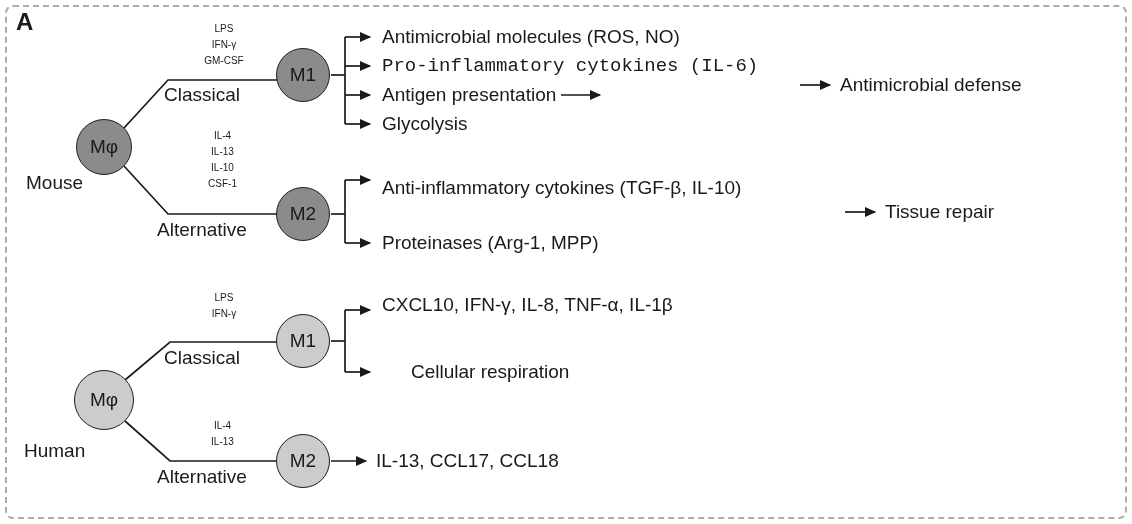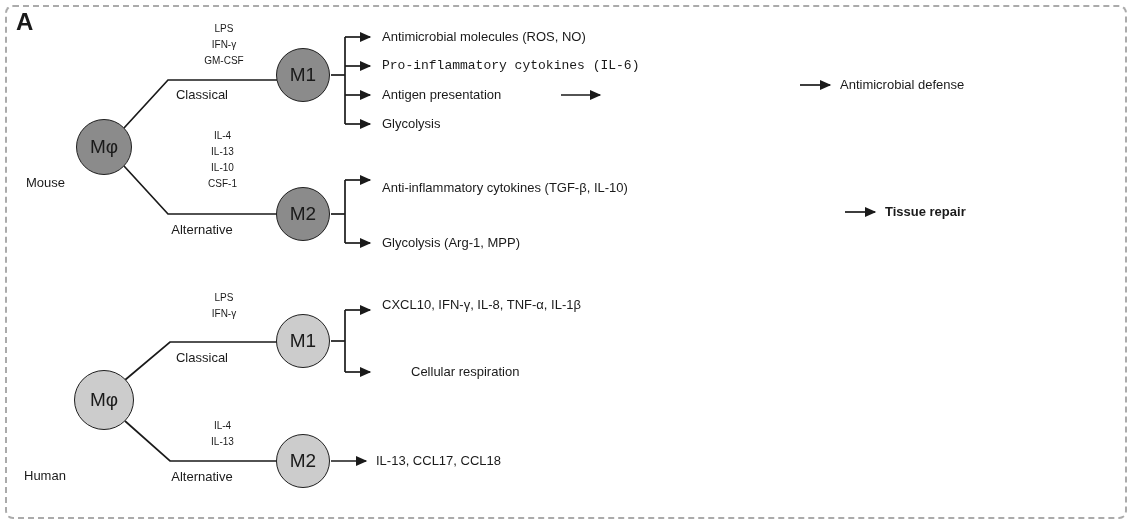--- a/index.html
+++ b/index.html
@@ -24,21 +24,21 @@
   }
   .lines {
     position: absolute; left: 0; top: 0;
     pointer-events: none;
   }
   .ln { stroke: var(--line, #1a1a1a); stroke-width: 1.7; fill: none; }
   .arrowhead { fill: var(--line, #1a1a1a); }
   .txt {
     position: absolute;
     white-space: nowrap;
-    font-size: 13px;
+    font-size: 19px;
     line-height: 22px;
   }
   .small {
     position: absolute;
     font-size: 10px;
     line-height: 16px;
     text-align: center;
   }
   .small div { white-space: nowrap; }
   .center { text-align: center; }
@@ -154,27 +154,27 @@
     <div>IL-10</div>
     <div>CSF-1</div>
   </div>
   <div class="txt center" style="left:144px; top:219px; width:116px;">Alternative</div>
 
   <div class="circle mouse-fill" style="left:276px; top:187px; width:54px; height:54px;">
     <span>M2</span>
   </div>
 
   <div class="txt" style="left:382px; top:169px;margin-top:8px;">Anti-inflammatory cytokines (TGF-β, IL-10)</div>
-  <div class="txt" style="left:382px; top:232px;">Glycolysis (Arg-1, MPP)</div>
-  <div class="txt" style="left:885px; top:201px;font-weight:bold;">Tissue repair</div>
+  <div class="txt" style="left:382px; top:232px;">Proteinases (Arg-1, MPP)</div>
+  <div class="txt" style="left:885px; top:201px;">Tissue repair</div>
 
   <div class="circle human-fill" style="left:74px; top:370px; width:60px; height:60px;">
     <span>Mφ</span>
   </div>
-  <div class="txt" style="left:24px; top:465px;">Human</div>
+  <div class="txt" style="left:24px; top:440px;">Human</div>
 
   <div class="small" style="left:168px; top:290px; width:112px;">
     <div>LPS</div>
     <div>IFN-γ</div>
   </div>
   <div class="txt center" style="left:146px; top:347px; width:112px;">Classical</div>
 
   <div class="circle human-fill" style="left:276px; top:314px; width:54px; height:54px;">
     <span>M1</span>
   </div>

